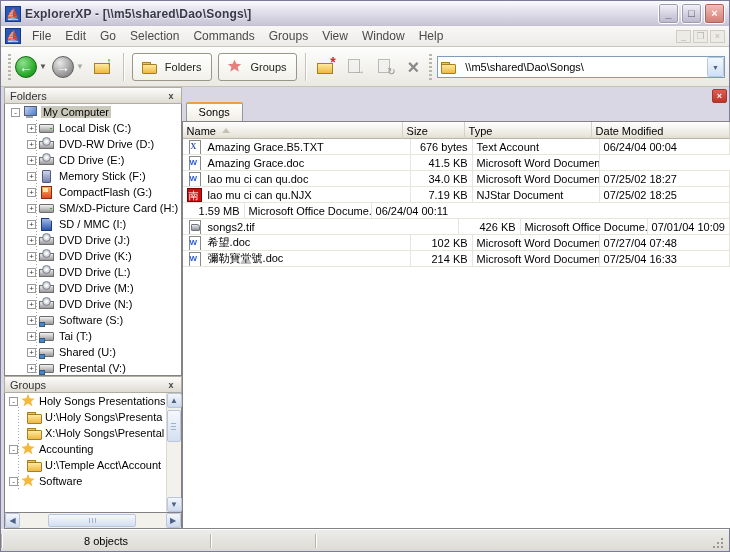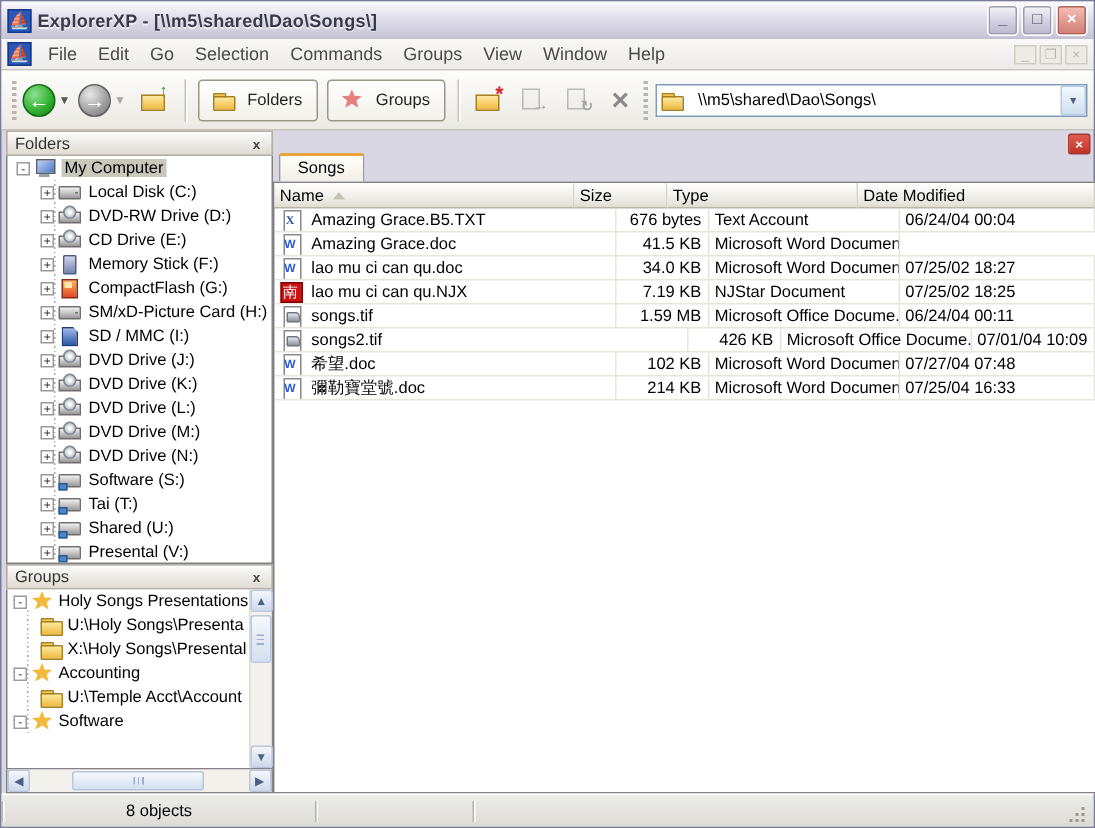--- a/index.html
+++ b/index.html
@@ -382,21 +382,21 @@
 
     <div class="splitter"></div>
 
     <div class="rightpane">
       <div class="tabbar">
         <div class="tab">Songs</div>
         <div class="tab-close">×</div>
       </div>
       <div class="listbox">
         <div class="lh-row" id="list-header">
-            <div class="lh-cell" style="width: 200px;">Name<span class="sort-arrow"></span></div>
+            <div class="lh-cell" style="width: 220px;">Name<span class="sort-arrow"></span></div>
             <div class="lh-cell" style="width: 62px;">Size</div>
             <div class="lh-cell" style="width: 127px;">Type</div>
             <div class="lh-cell" style="flex: 1 1 0%;">Date Modified</div>
           </div>
         <div class="list-rows" id="list-rows">
             <div class="l-row">
               <div class="l-cell" style="width: 228px;">
                 <span class="ficon page i-txt"></span>
                 <span class="lbl">Amazing Grace.B5.TXT</span>
               </div>
@@ -425,24 +425,20 @@
             <div class="l-row">
               <div class="l-cell" style="width: 228px;">
                 <span class="ficon i-njstar"></span>
                 <span class="lbl">lao mu ci can qu.NJX</span>
               </div>
               <div class="l-cell num" style="width: 62px;">7.19 KB</div>
               <div class="l-cell" style="width: 127px;">NJStar Document</div>
               <div class="l-cell" style="flex: 1 1 0%;">07/25/02 18:25</div>
             </div>
             <div class="l-row">
-              <div class="l-cell" style="width: 228px;">
-                <span class="ficon page i-tif"></span>
-                <span class="lbl">songs.tif</span>
-              </div>
               <div class="l-cell num" style="width: 62px;">1.59 MB</div>
               <div class="l-cell" style="width: 127px;">Microsoft Office Docume...</div>
               <div class="l-cell" style="flex: 1 1 0%;">06/24/04 00:11</div>
             </div>
             <div class="l-row">
               <div class="l-cell" style="width: 276px;">
                 <span class="ficon page i-tif"></span>
                 <span class="lbl">songs2.tif</span>
               </div>
               <div class="l-cell num" style="width: 62px;">426 KB</div>

